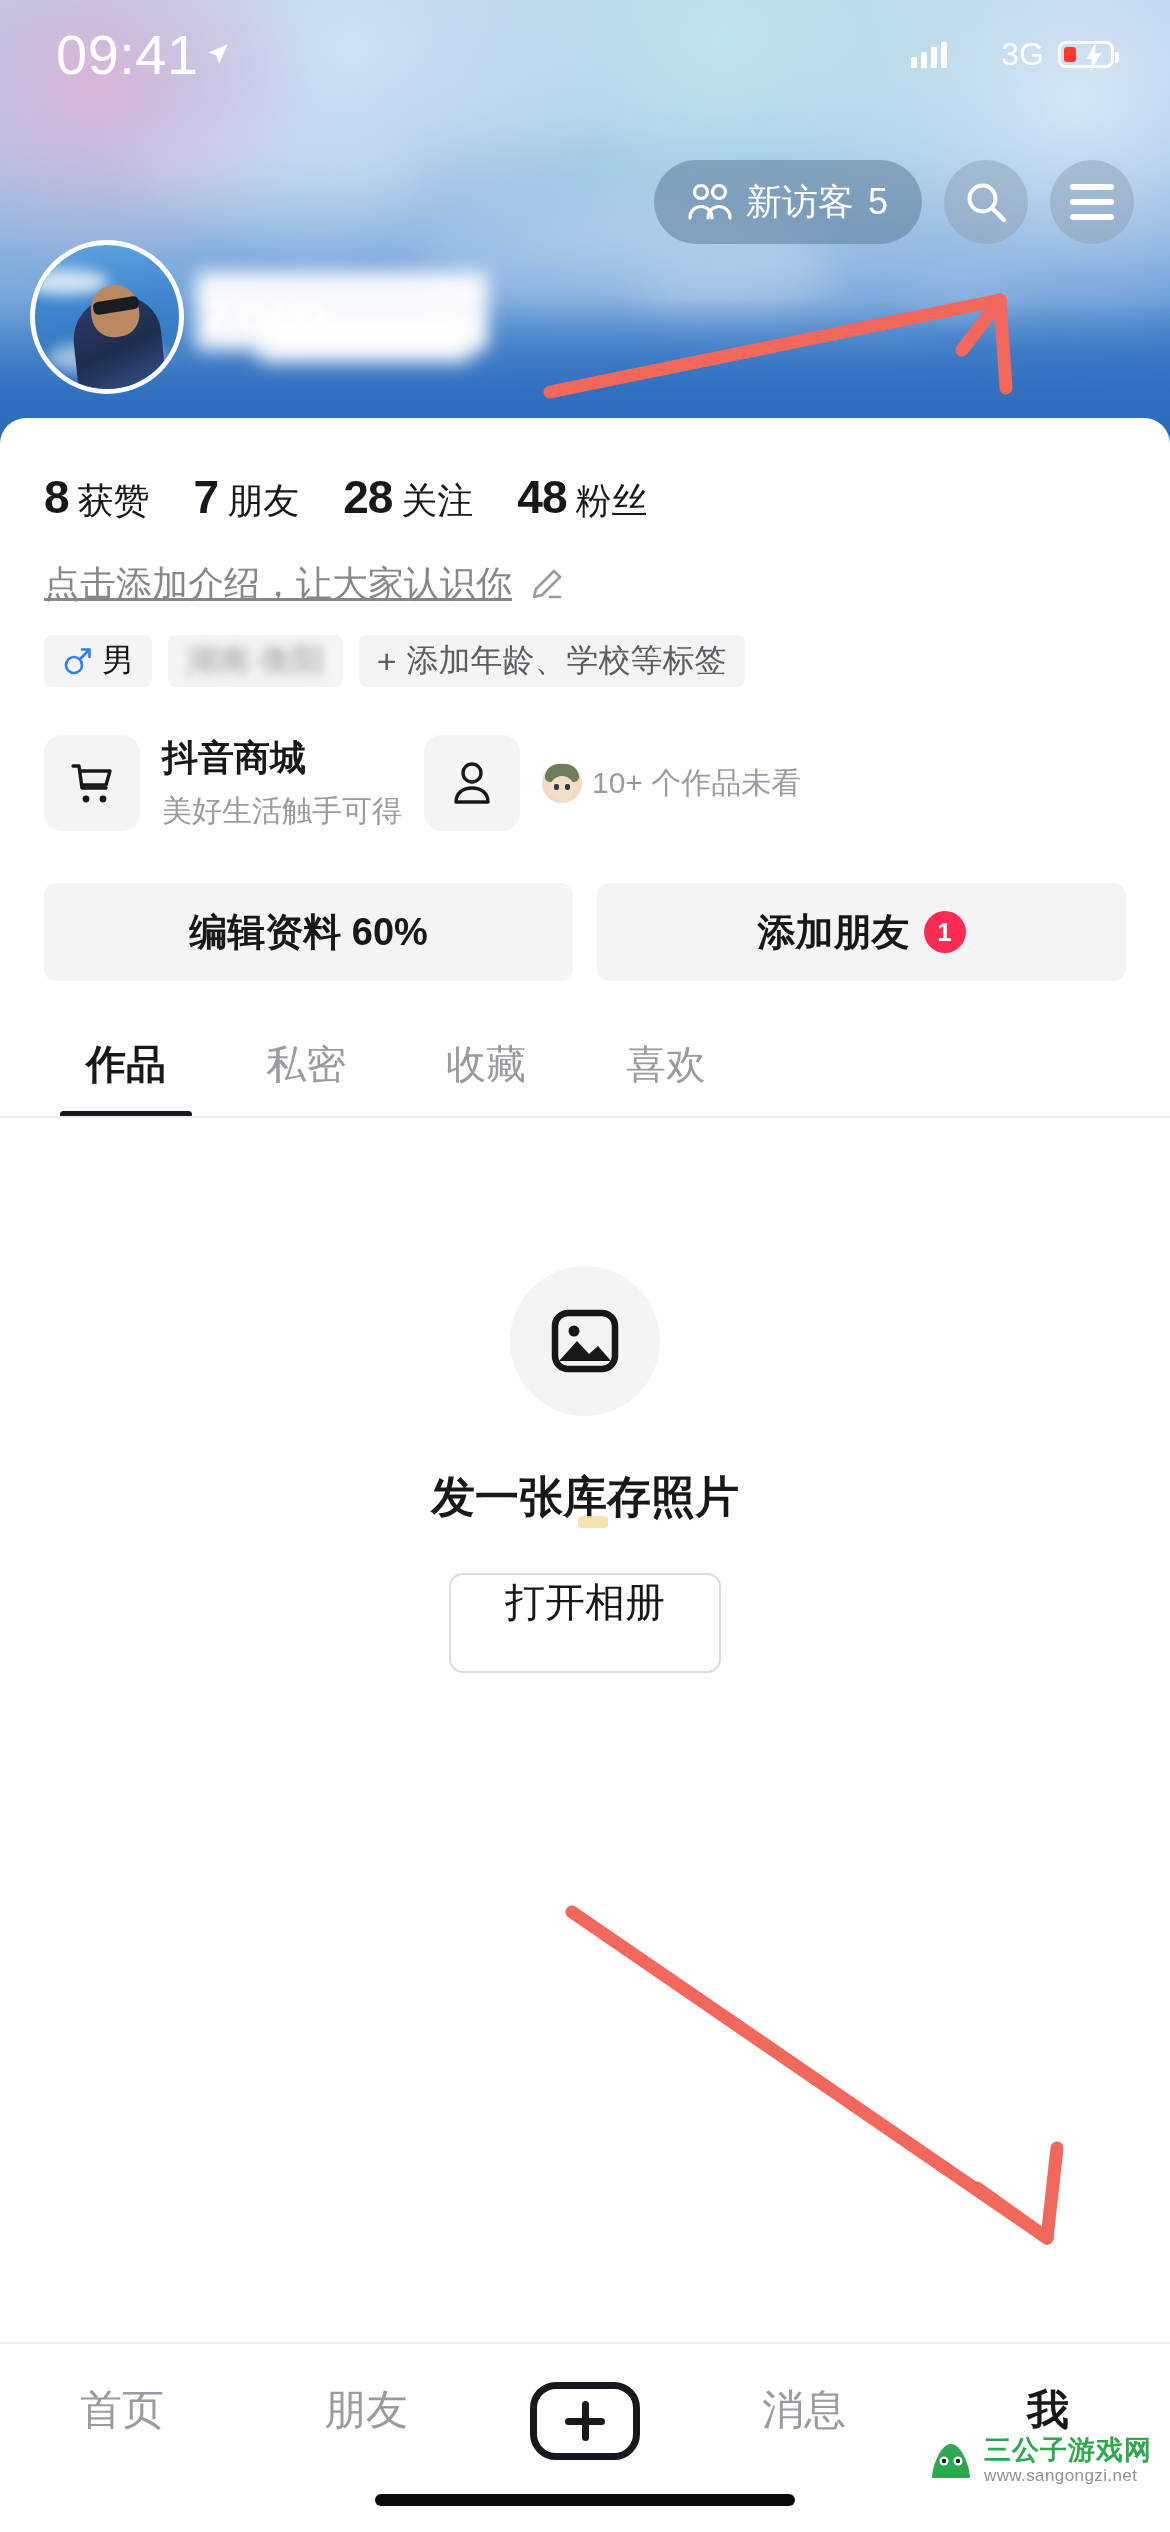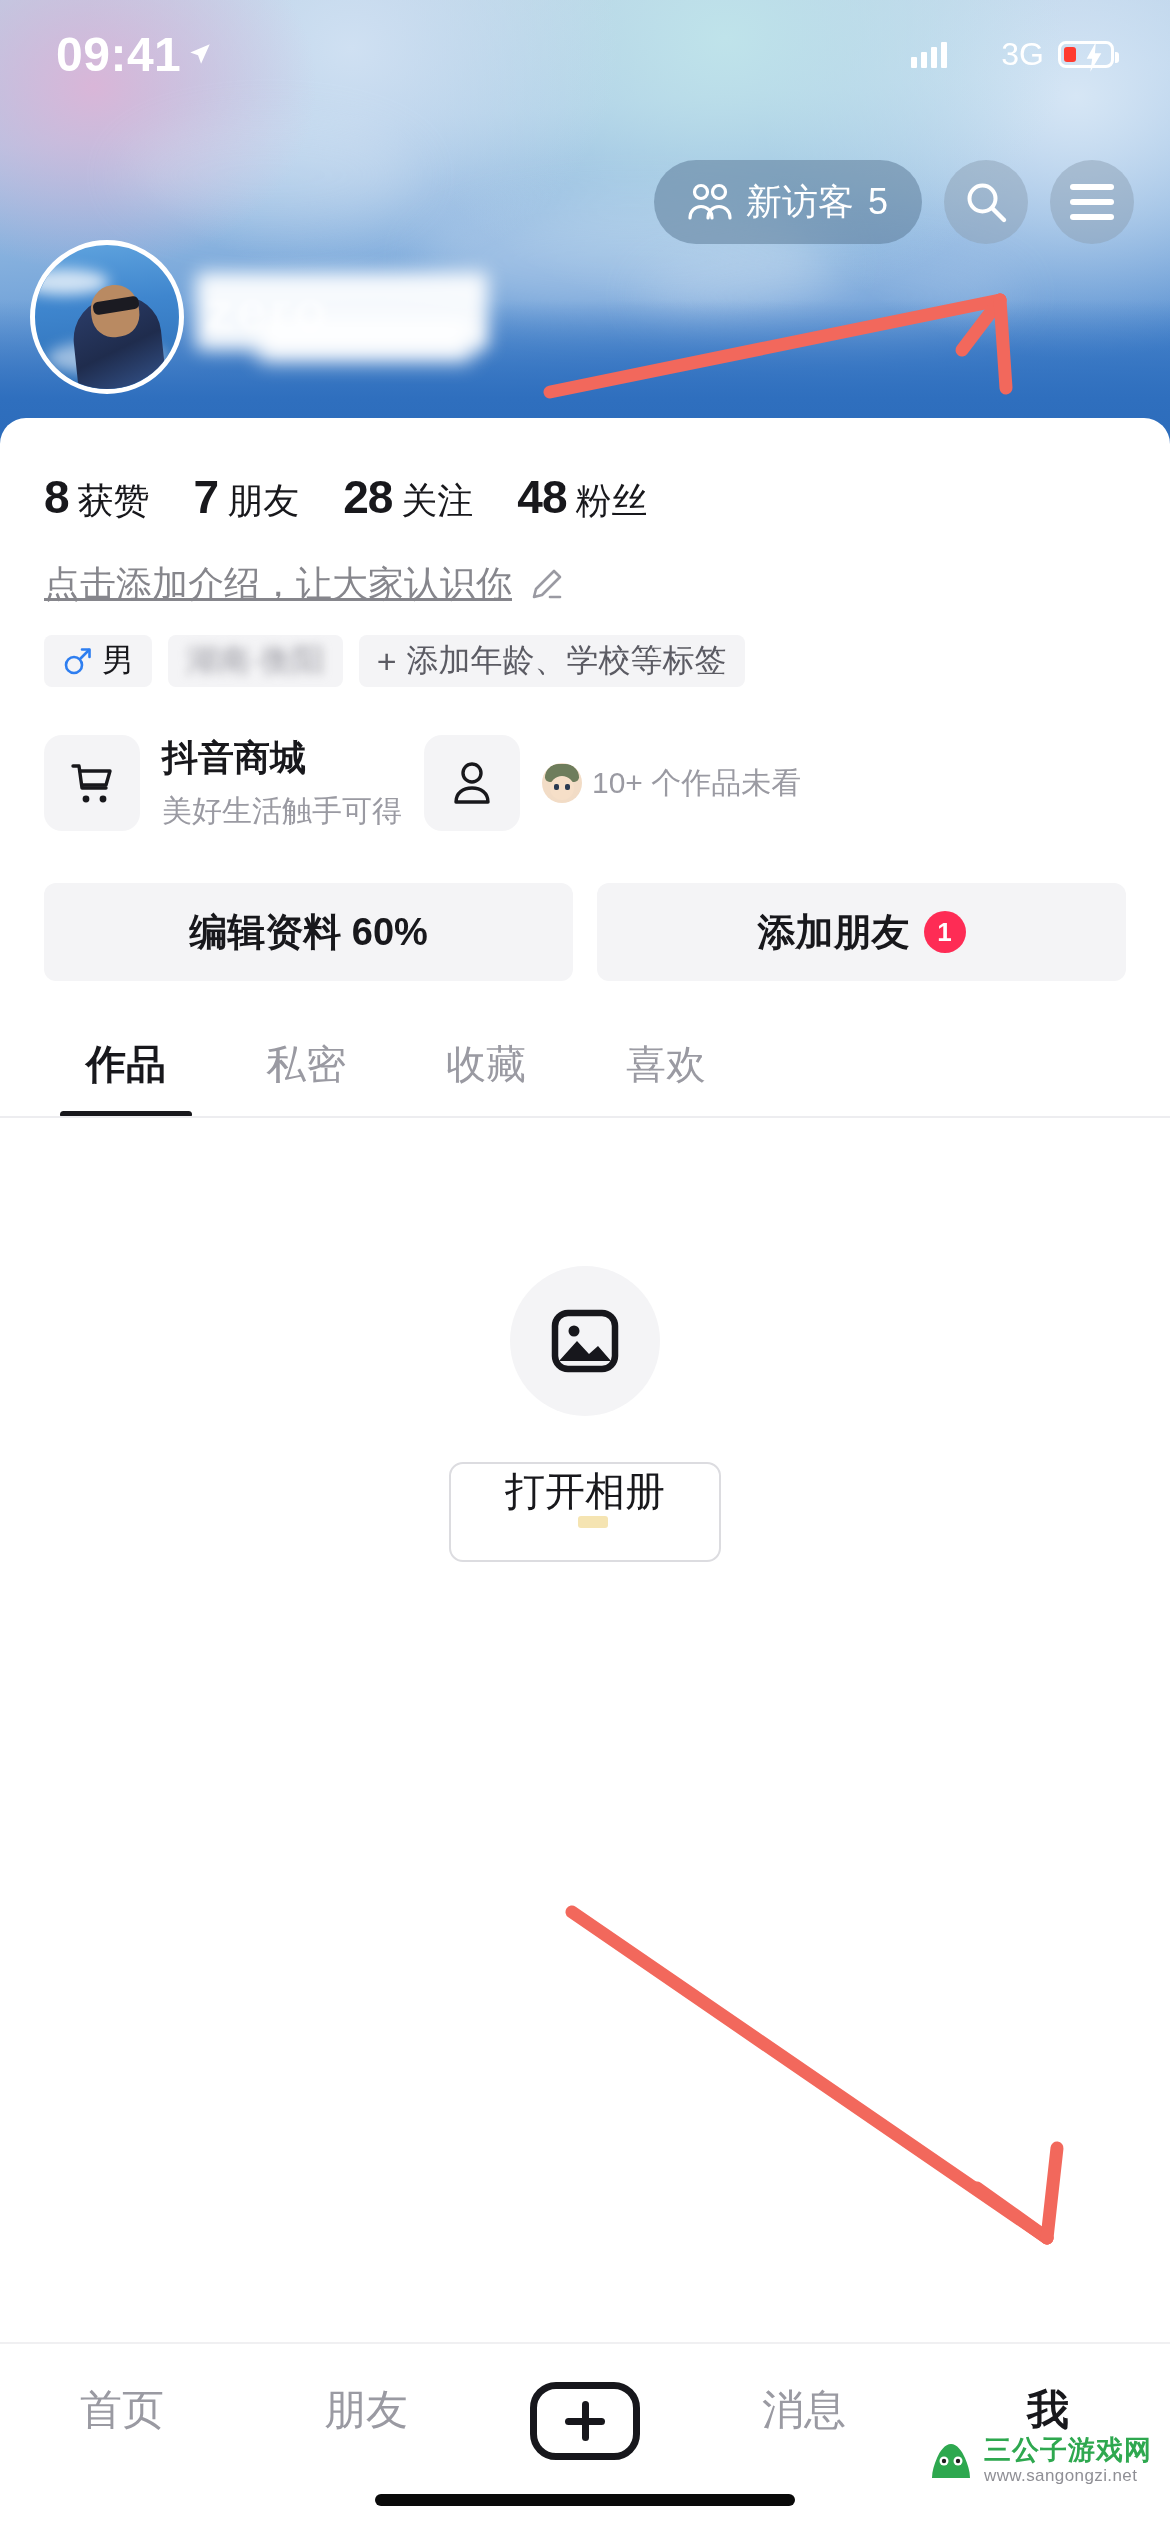--- a/index.html
+++ b/index.html
@@ -35,21 +35,21 @@
   .c2 { left:640px; top:250px; width:380px; height:90px; opacity:.35; }
   .c3 { left:120px; top:120px; width:300px; height:110px; opacity:.28; }
 
   
   .statusbar {
     position:absolute; left:0; top:0; width:1170px; height:108px;
     display:flex; align-items:center; justify-content:space-between;
     padding:0 56px; color:#fff; z-index:8;
   }
   .sb-left { display:flex; align-items:center; gap:6px; }
-  .sb-time { font-size:48px; font-weight:700; letter-spacing:.5px; }
+  .sb-time { font-size:56px; font-weight:400; letter-spacing:.5px; }
   .sb-loc { width:26px; height:26px; }
   .sb-right { display:flex; align-items:center; gap:14px; }
   .sb-bars { display:flex; align-items:flex-end; gap:4px; height:28px; }
   .sb-bars i { display:block; width:6px; background:#fff; border-radius:1px; }
   .sb-bars i:nth-child(1){ height:11px; }
   .sb-bars i:nth-child(2){ height:16px; }
   .sb-bars i:nth-child(3){ height:21px; }
   .sb-bars i:nth-child(4){ height:26px; }
   .sb-net { font-size:32px; font-weight:500;margin-left:40px; }
   .sb-batt {
@@ -453,20 +453,21 @@
   </div>
 
   <div class="empty">
     <div class="empty-circle">
       <svg viewBox="0 0 76 76">
         <rect x="8" y="10" width="60" height="56" rx="13" fill="none" stroke="#17171c" stroke-width="6.5"></rect>
         <circle cx="27" cy="28" r="5.5" fill="#17171c"></circle>
         <path d="M12 58 30 38l12 13 9-8 13 15z" fill="#17171c"></path>
       </svg>
     </div>
+    <div class="empty-text">发一张库存照片</div>
     <div class="empty-btn">
       <span>打开相册</span>
     </div>
   </div>
 
   <div class="empty-speck"></div>
 </div>
 
 <div class="bottomnav">
   <div class="nav-item">首页</div>

